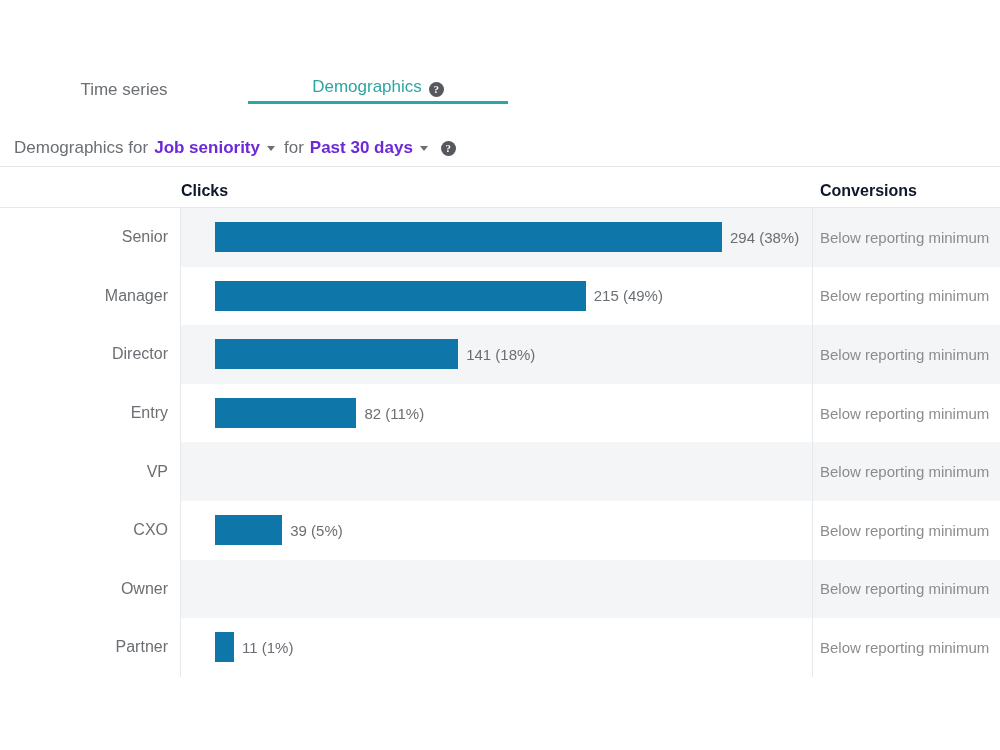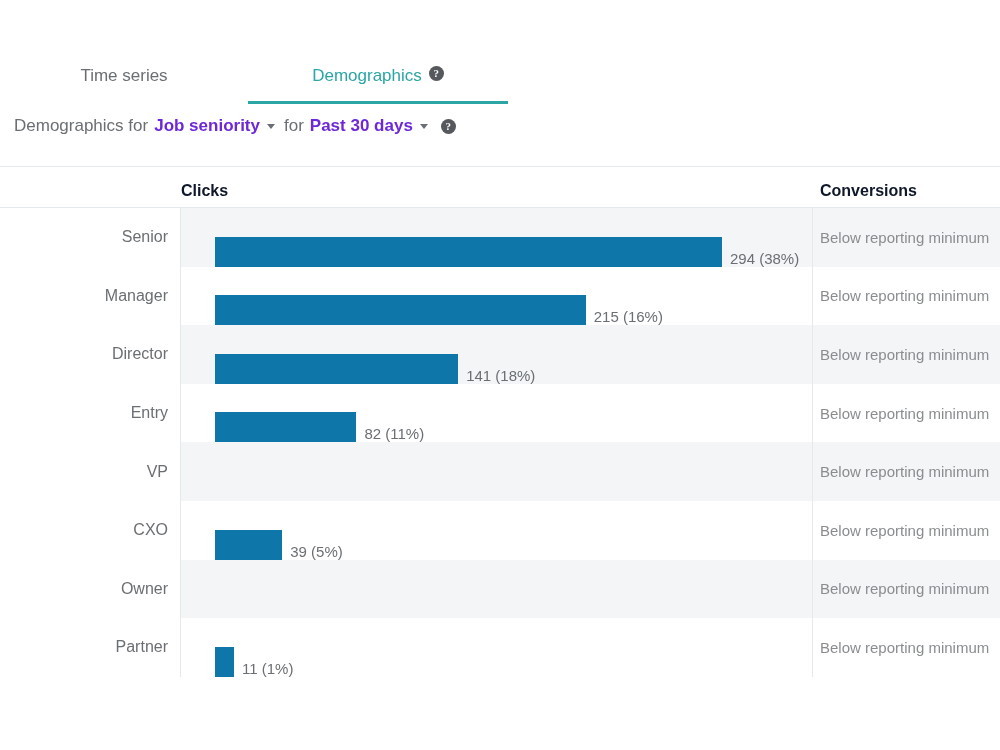--- a/index.html
+++ b/index.html
@@ -22,21 +22,21 @@
     top: 66px;
     left: 0;
     width: 1000px;
     height: 40px;
     display: flex;
     align-items: flex-start;
   }
   .tab {
     height: 38px;
     display: flex;
-    align-items: flex-start;
+    align-items: flex-end;
     justify-content: center;
     gap: 7px;
     font-size: 17px;
     box-sizing: border-box;
     cursor: pointer;
     padding-bottom: 4px;
   }
   .tab.t-time {
     width: 248px;
     color: #6b6f73;
@@ -60,21 +60,21 @@
     text-align: center;
     font-weight: bold;
     font-family: "Liberation Serif", serif;
     vertical-align: middle;
     flex: none;
   }
 
   
   .filterline {
     position: absolute;
-    top: 116px;
+    top: 138px;
     left: 14px;
     font-size: 17px;
     color: #6b6f73;
     display: flex;
     align-items: center;
     gap: 0;
     white-space: nowrap;
   }
   .filterline .lbl { margin-right: 6px; }
   .filterline .sel {
@@ -167,21 +167,21 @@
     background: #e6e9ec;
     z-index: 4;
   }
 
   .barzone {
     position: absolute;
     left: 181px;
     top: 0;
     height: 100%;
     display: flex;
-    align-items: flex-end;
+    align-items: center;
     z-index: 2;
     padding-left: 34px;
   }
   .bar {
     height: 30px;
     background: #0e76a8;
     flex: none;
   }
   .barval {
     font-size: 15px;
@@ -246,21 +246,21 @@
         </div>
         <div class="convcell">Below reporting minimum</div>
       </div>
       <div class="row even">
         <div class="rowstripe"></div>
         <div class="rowlabel">Manager</div>
         <div class="vdiv-left"></div>
         <div class="vdiv-right"></div>
         <div class="barzone">
           <div class="bar" style="width: 370.765px; background: rgb(14, 118, 168);"></div>
-          <span class="barval">215 (16%)</span>
+          <span class="barval">215 (49%)</span>
         </div>
         <div class="convcell">Below reporting minimum</div>
       </div>
       <div class="row">
         <div class="rowstripe"></div>
         <div class="rowlabel">Director</div>
         <div class="vdiv-left"></div>
         <div class="vdiv-right"></div>
         <div class="barzone">
           <div class="bar" style="width: 243.153px; background: rgb(14, 118, 168);"></div>

